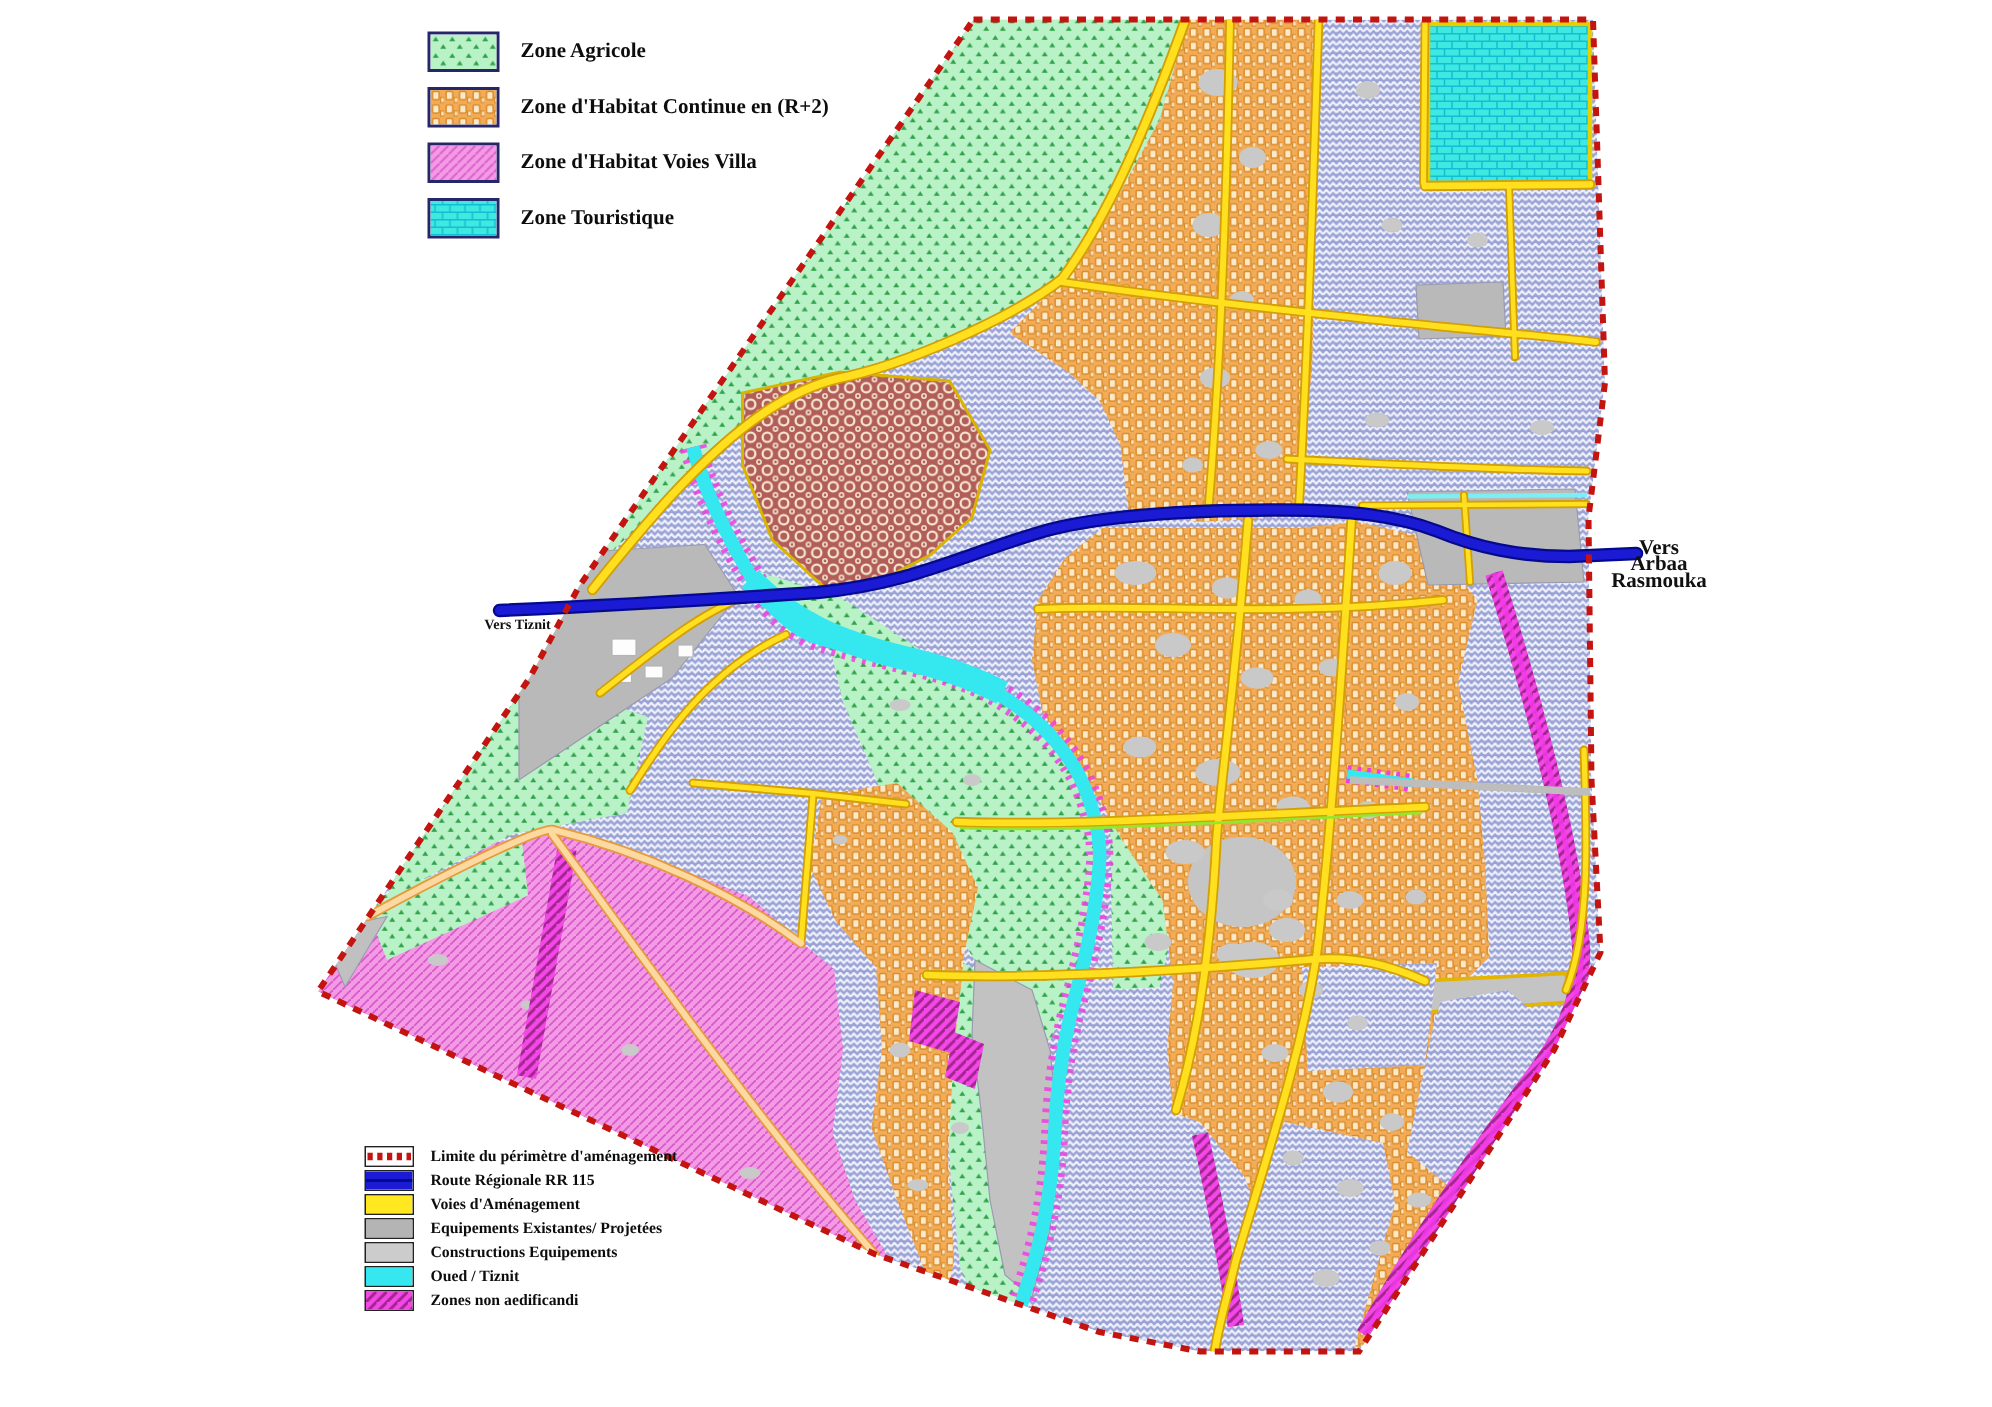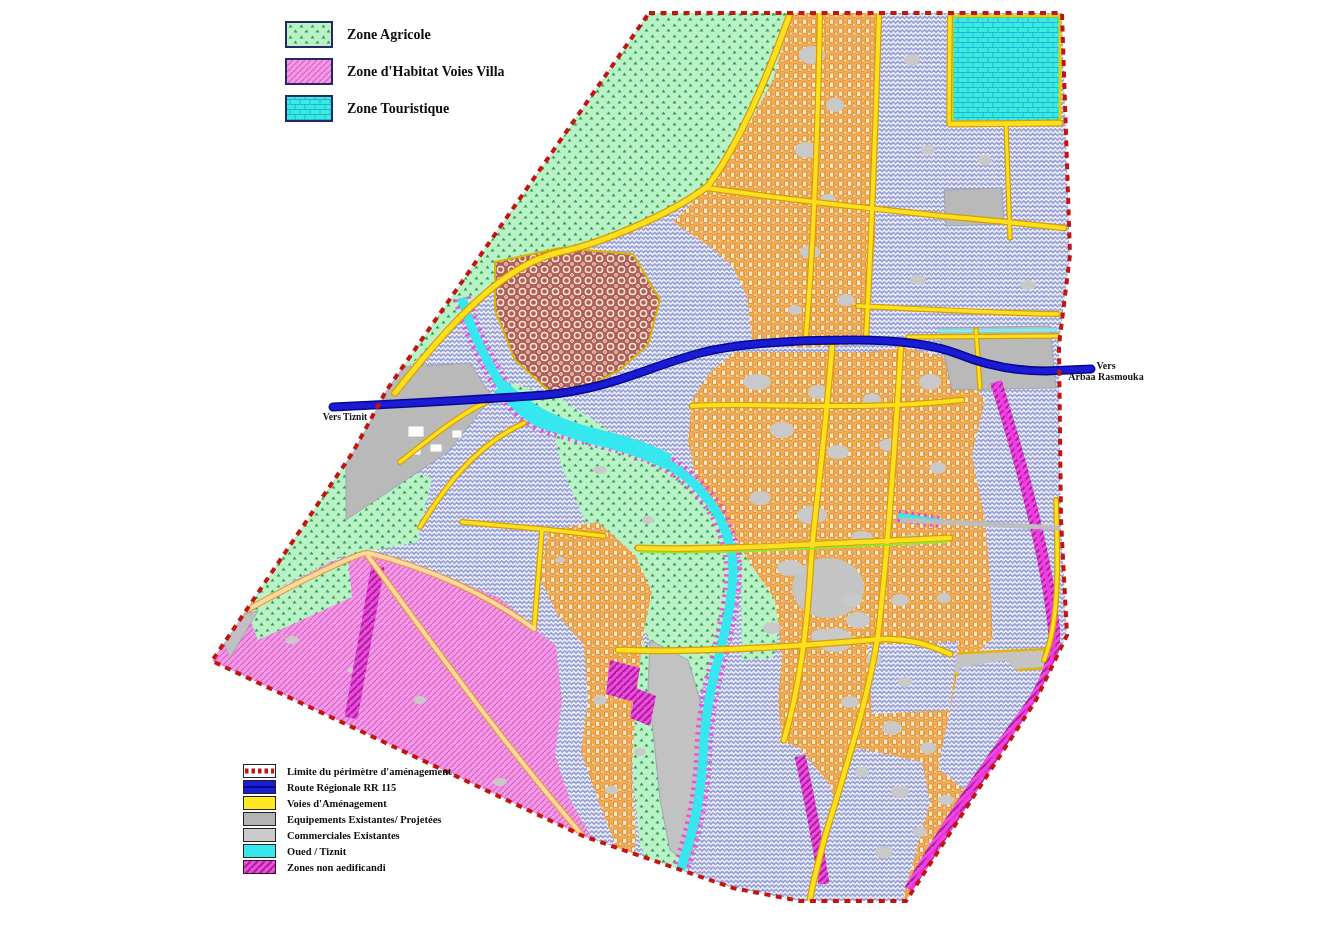--- a/index.html
+++ b/index.html
@@ -18,21 +18,21 @@
   .lrow{display:flex;align-items:center;padding-left:16px;}
   .legend-top .lrow{gap:14px;}
   .legend-bottom .lrow{gap:11px;}
   .legend-top .swatch{width:44px;height:23px;border:2px solid #26266b;flex:none;}
   .legend-bottom .swatch{width:31px;height:12px;border:1.6px solid #222;flex:none;}
   .swatch svg{display:block;width:100%;height:100%;}
   .legend-top .llabel{font-weight:bold;font-size:14px;color:#0d0d0d;white-space:nowrap;}
   .legend-bottom .llabel{font-weight:bold;font-size:10.5px;color:#0d0d0d;white-space:nowrap;}
   .maplabel{position:absolute;font-weight:bold;color:#111;text-align:center;z-index:4;}
   #label-west{left:300px;top:412px;width:90px;font-size:9.5px;}
-  #label-east{left:1058px;top:360px;width:96px;font-size:10px;line-height:11px;}
+  #label-east{left:1058px;top:360px;width:96px;font-size:14px;line-height:11px;}
 </style>
 </head>
 <body>
 
 <div class="stage">
 
   <svg id="map" width="1328" height="938" viewBox="0 0 1328 938">
     <defs>
 
       <pattern id="pat-agri" width="11" height="11" patternUnits="userSpaceOnUse">
@@ -274,20 +274,28 @@
       <span class="swatch">
         <svg viewBox="0 0 44 23" preserveAspectRatio="none">
             <rect width="44" height="23" fill="url(#pat-agri)"></rect>
           </svg>
       </span>
       <span class="llabel">Zone Agricole</span>
     </div>
     <div class="lrow">
       <span class="swatch">
         <svg viewBox="0 0 44 23" preserveAspectRatio="none">
+            <rect width="44" height="23" fill="url(#pat-hab)"></rect>
+          </svg>
+      </span>
+      <span class="llabel">Zone d'Habitat Continue en (R+2)</span>
+    </div>
+    <div class="lrow">
+      <span class="swatch">
+        <svg viewBox="0 0 44 23" preserveAspectRatio="none">
             <rect width="44" height="23" fill="url(#pat-vil)"></rect>
           </svg>
       </span>
       <span class="llabel">Zone d'Habitat Voies Villa</span>
     </div>
     <div class="lrow">
       <span class="swatch">
         <svg viewBox="0 0 44 23" preserveAspectRatio="none">
             <rect width="44" height="23" fill="url(#pat-tou)"></rect>
           </svg>
@@ -330,21 +338,21 @@
           </svg>
       </span>
       <span class="llabel">Equipements Existantes/ Projetées</span>
     </div>
     <div class="lrow">
       <span class="swatch">
         <svg viewBox="0 0 31 12" preserveAspectRatio="none">
             <rect width="31" height="12" fill="#cccccc"></rect>
           </svg>
       </span>
-      <span class="llabel">Commerciales Existantes</span>
+      <span class="llabel">Constructions Equipements</span>
     </div>
     <div class="lrow">
       <span class="swatch">
         <svg viewBox="0 0 31 12" preserveAspectRatio="none">
             <rect width="31" height="12" fill="#35e7ef"></rect>
           </svg>
       </span>
       <span class="llabel">Oued / Tiznit</span>
     </div>
     <div class="lrow">

